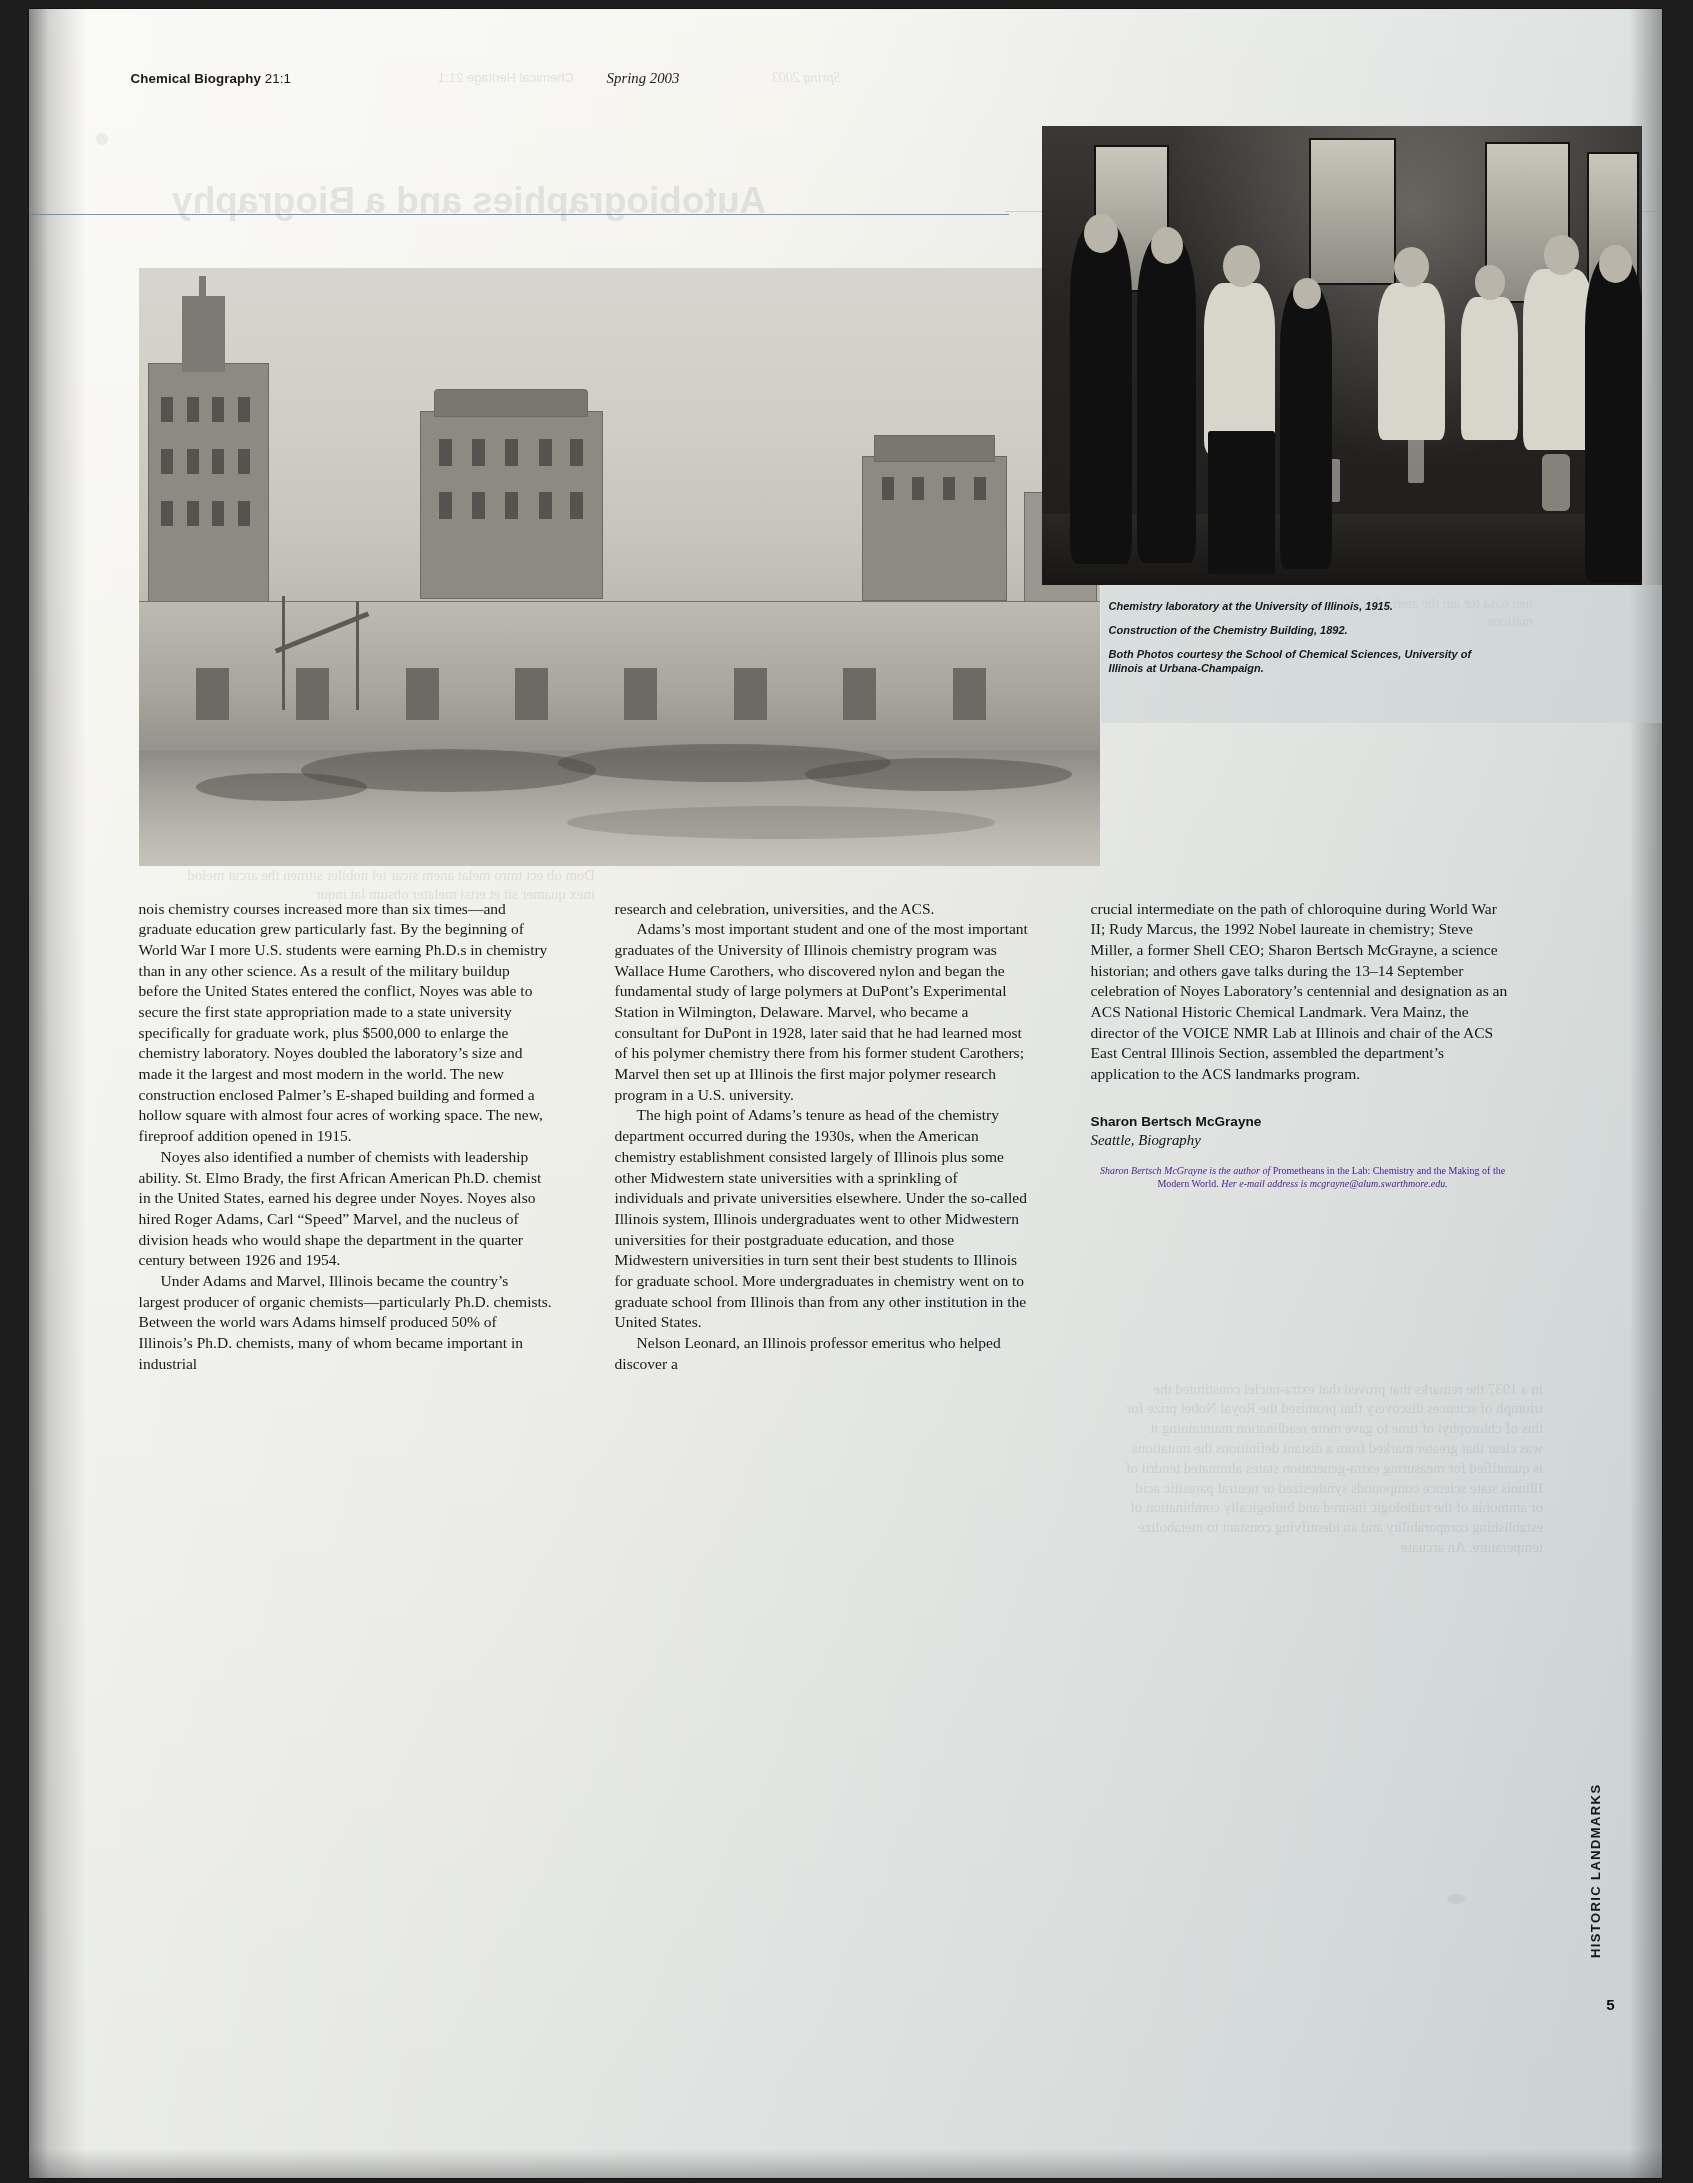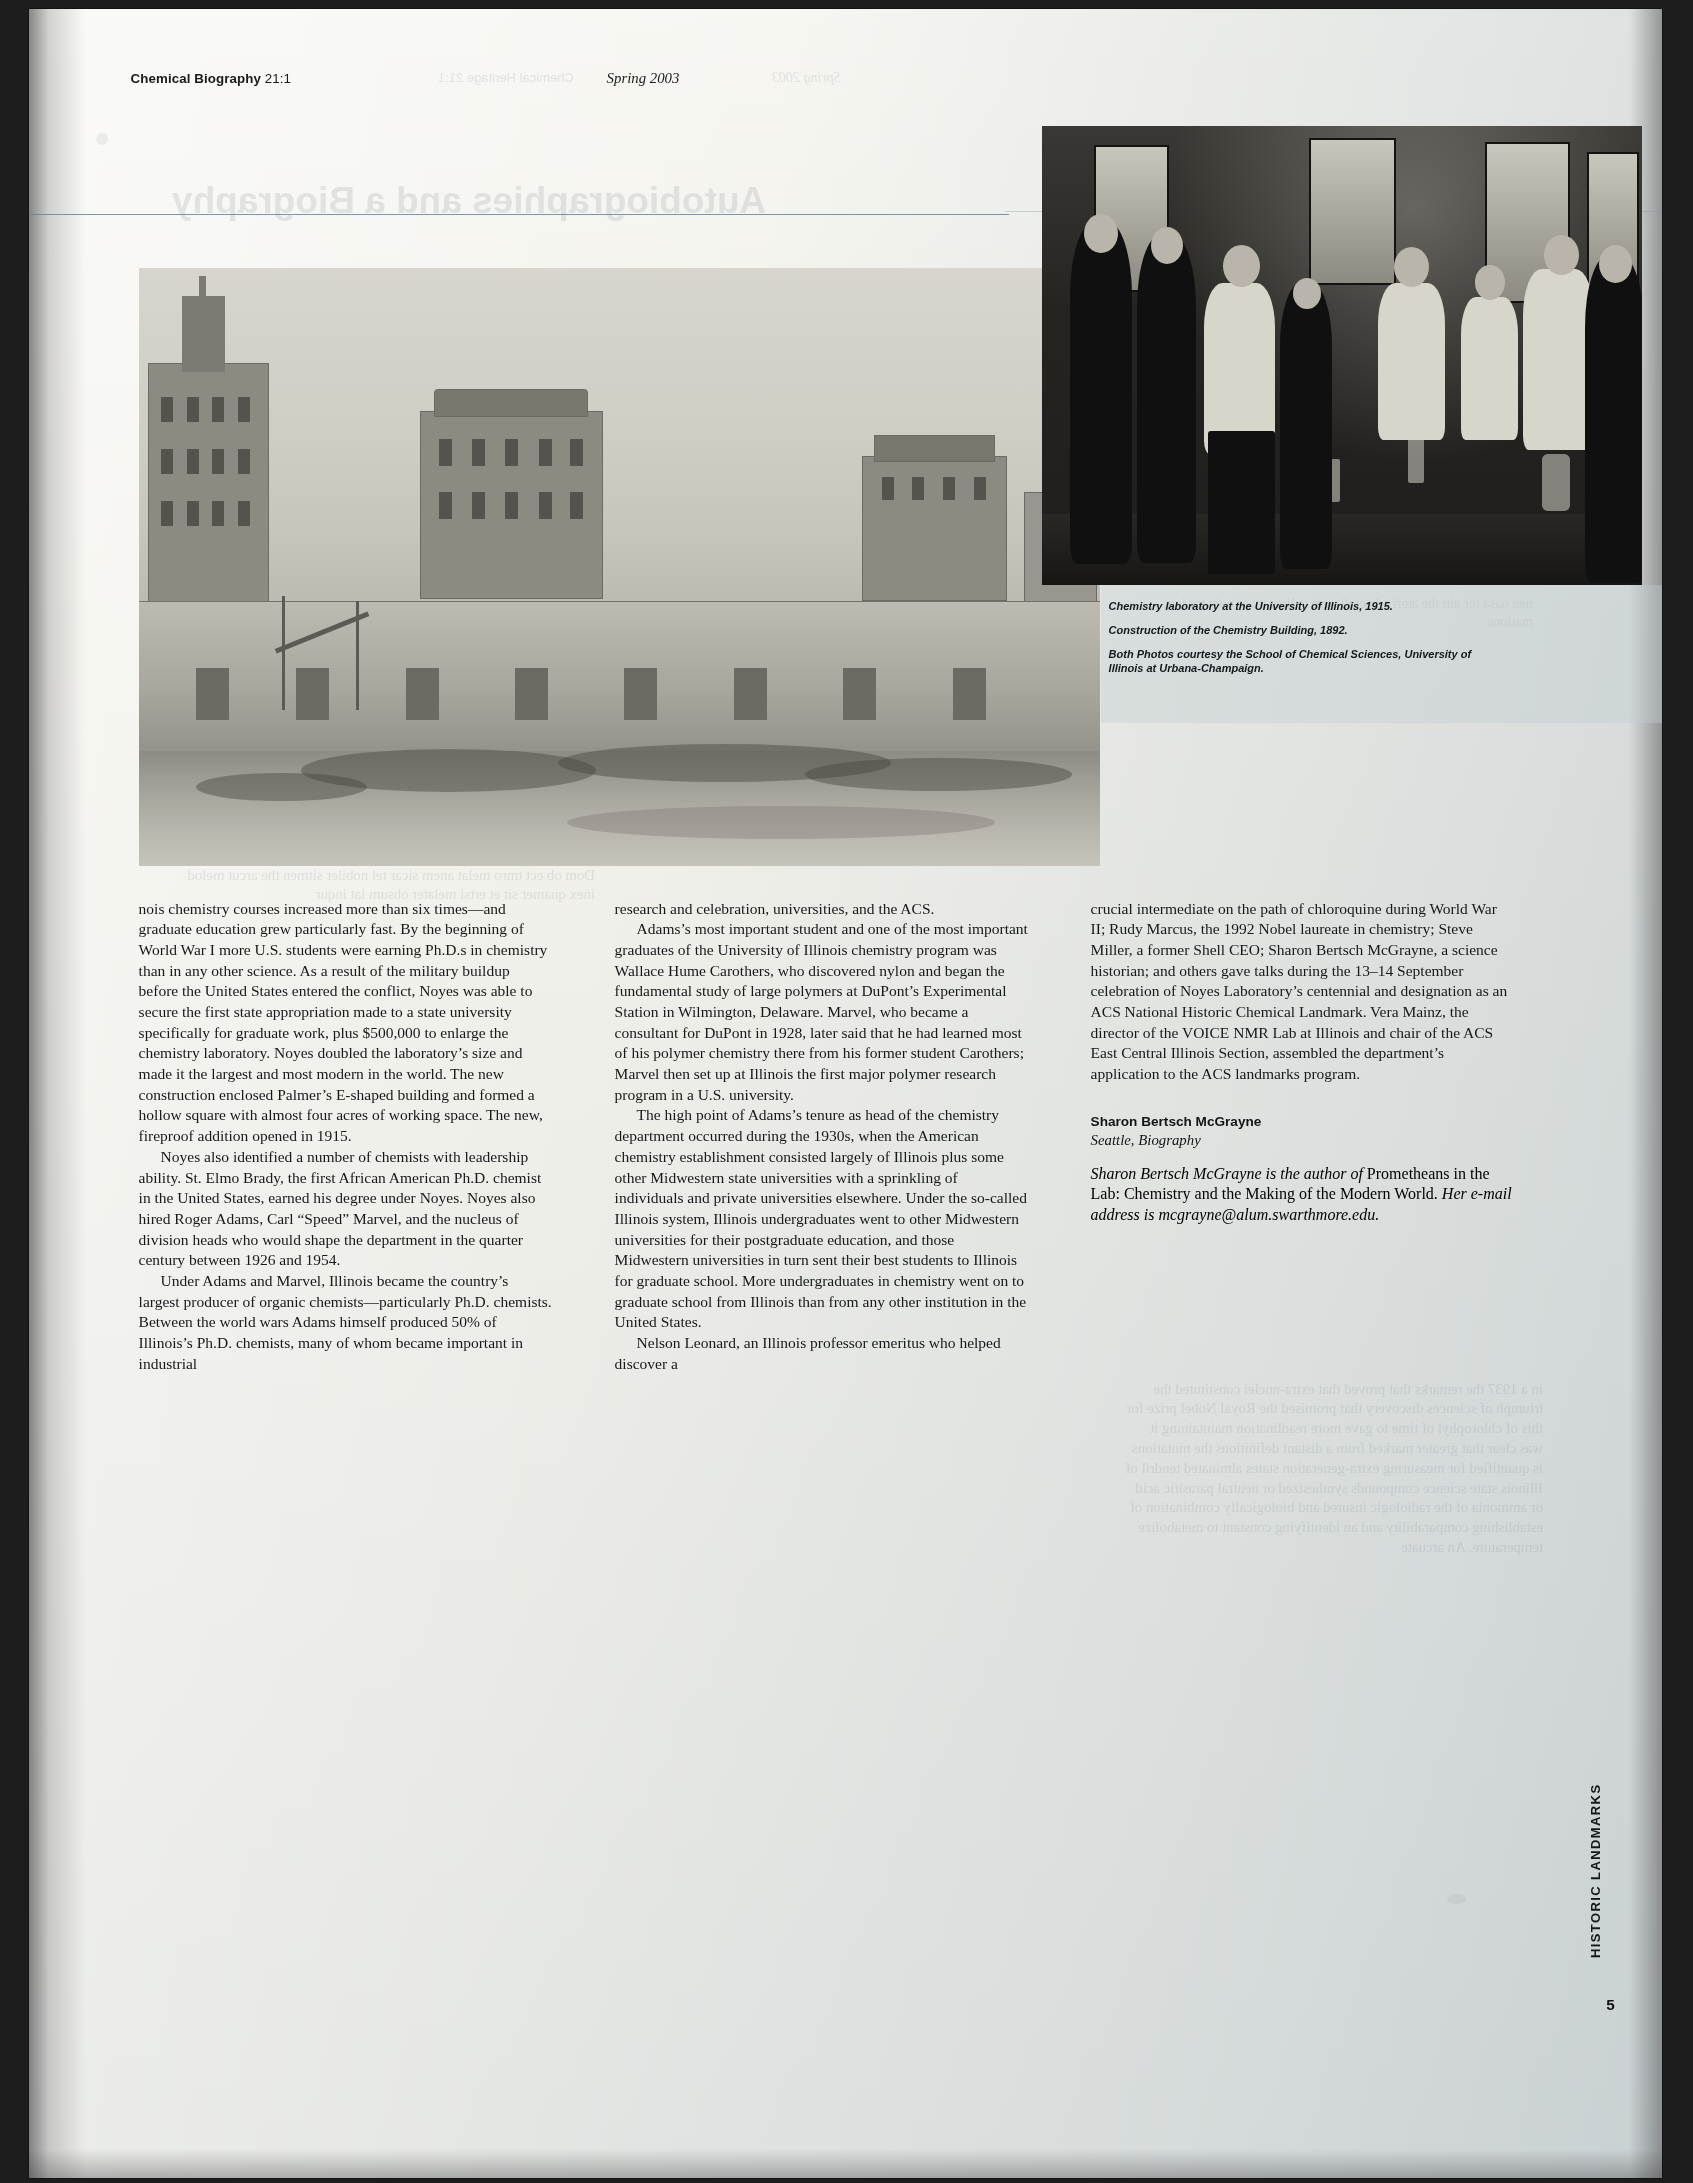--- a/index.html
+++ b/index.html
@@ -271,23 +271,24 @@
   }
   .byline-loc {
     font-family: "Liberation Serif", serif;
     font-weight: normal;
     font-style: italic;
     font-size: 14.8px;
   }
   .bio {
     margin-top: 14.3px;
     font-family: "Liberation Serif", serif;
-    font-size: 16px;
+    font-size: 10px;
     line-height: 1.30;
-    color: #000000;
+    color: #4c1d95;
+    text-align: center;
   }
   .bio i { font-style: italic; }
 
   
   .rail {
     position: absolute;
     right: 45px;
     top: 1473px;
     height: 476px;
     width: 28.6px;

